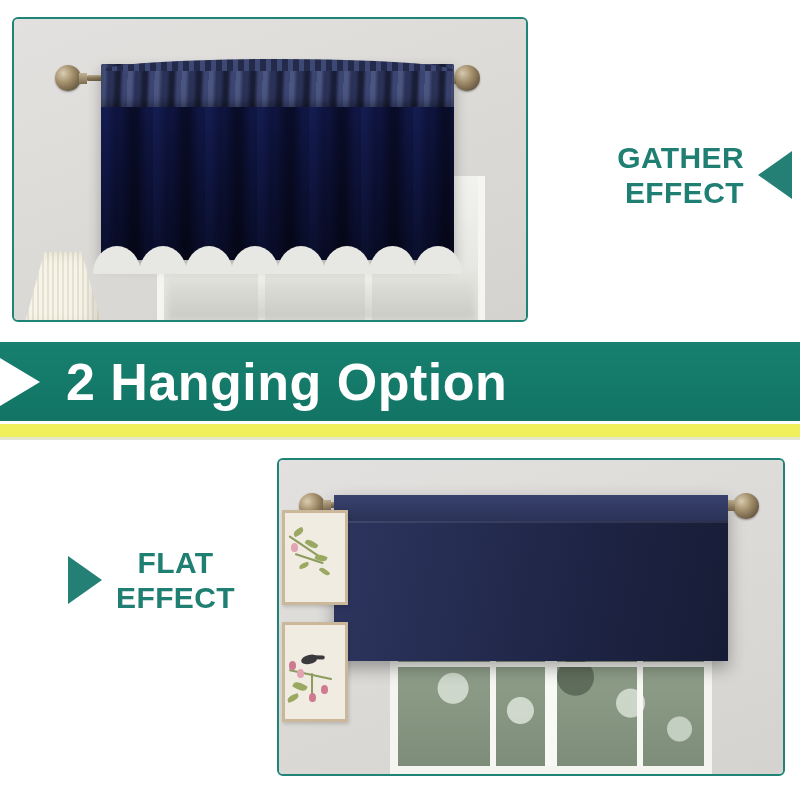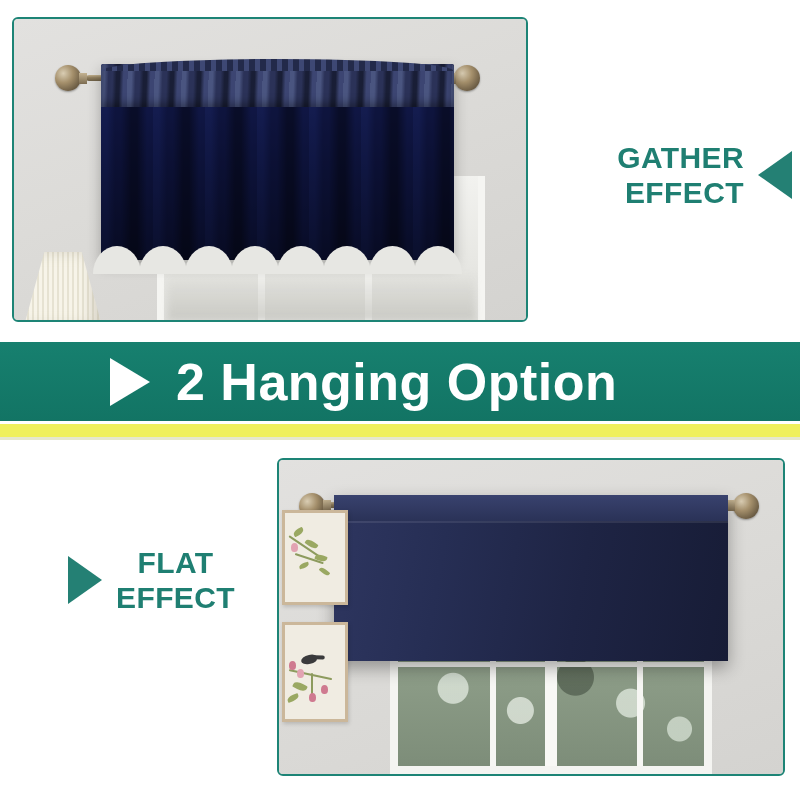--- a/index.html
+++ b/index.html
@@ -362,21 +362,20 @@
   #banner {
     position: absolute;
     left: 0;
     top: 342px;
     width: 800px;
     height: 79px;
     background: linear-gradient(180deg, #17806f 0%, #127464 100%);
     display: flex;
     align-items: center;
     box-sizing: border-box;
-    padding-left: 110px;
     gap: 26px;
   }
   #banner .tri-white {
     width: 0;
     height: 0;
     border-top: 24px solid transparent;
     border-bottom: 24px solid transparent;
     border-left: 40px solid #ffffff;
     flex: 0 0 auto;
   }

